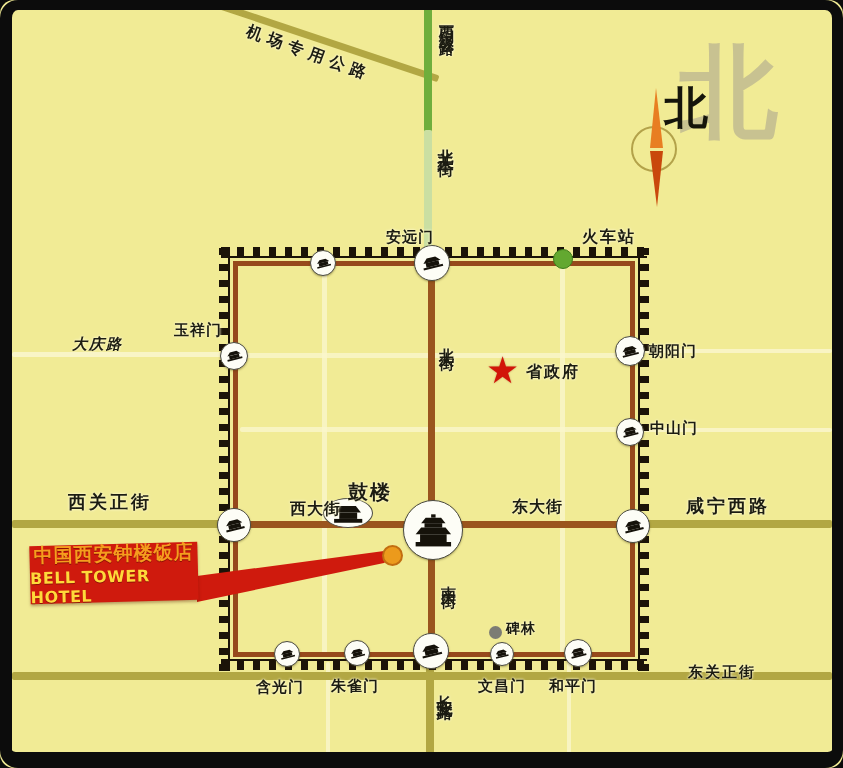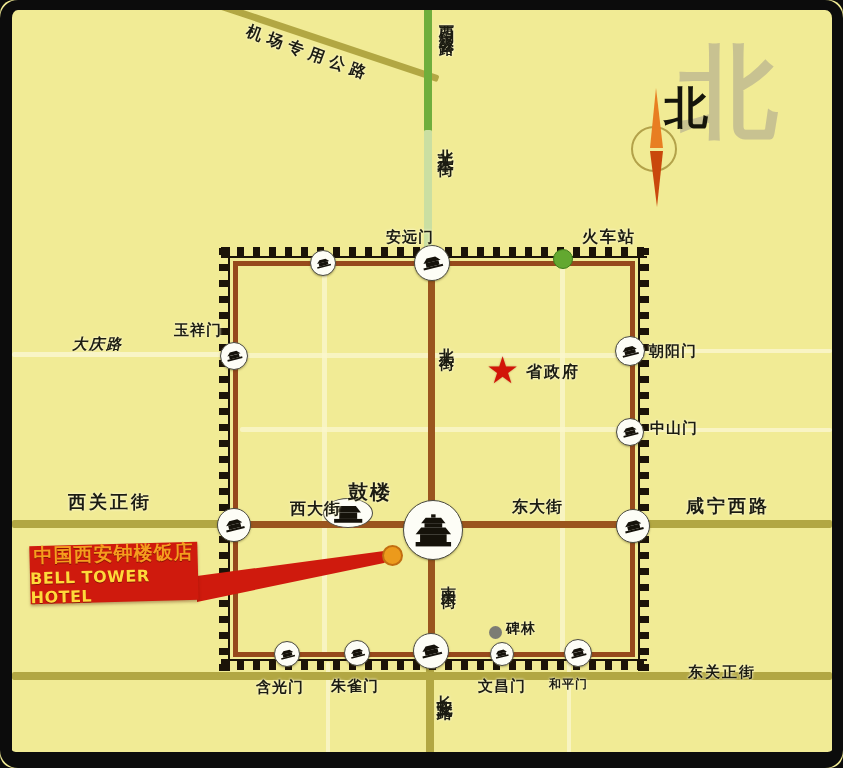--- a/index.html
+++ b/index.html
@@ -196,18 +196,18 @@
       <div class="lbl" style="left: 68px; top: 492px; font-size: 18px; letter-spacing: 3px;">西关正街</div>
       <div class="lbl" style="left: 686px; top: 496px; font-size: 18px; letter-spacing: 3px;">咸宁西路</div>
       <div class="lbl" style="left: 348px; top: 481px; font-size: 20px; letter-spacing: 2px;">鼓楼</div>
       <div class="lbl" style="left: 290px; top: 500px; font-size: 16px; letter-spacing: 1px;">西大街</div>
       <div class="lbl" style="left: 512px; top: 498px; font-size: 16px; letter-spacing: 1px;">东大街</div>
       <div class="lbl v" style="left: 440px; top: 574px; font-size: 15px; letter-spacing: 4px;">南大街</div>
       <div class="lbl" style="left: 506px; top: 621px; font-size: 14px; letter-spacing: 1px;">碑林</div>
       <div class="lbl" style="left: 256px; top: 679px; font-size: 15px; letter-spacing: 1px;">含光门</div>
       <div class="lbl" style="left: 331px; top: 678px; font-size: 15px; letter-spacing: 1px;">朱雀门</div>
       <div class="lbl" style="left: 478px; top: 678px; font-size: 15px; letter-spacing: 1px;">文昌门</div>
-      <div class="lbl" style="left: 549px; top: 678px; font-size: 12px; letter-spacing: 1px;">和平门</div>
+      <div class="lbl" style="left: 549px; top: 678px; font-size: 15px; letter-spacing: 1px;">和平门</div>
       <div class="lbl" style="left: 688px; top: 664px; font-size: 15px; letter-spacing: 2px;">东关正街</div>
       <div class="lbl v" style="left: 436px; top: 682px; font-size: 16px; letter-spacing: 3px;">长安北路</div>
     </div>
   <div class="frame"></div>
 </div>
 
 </body></html>

